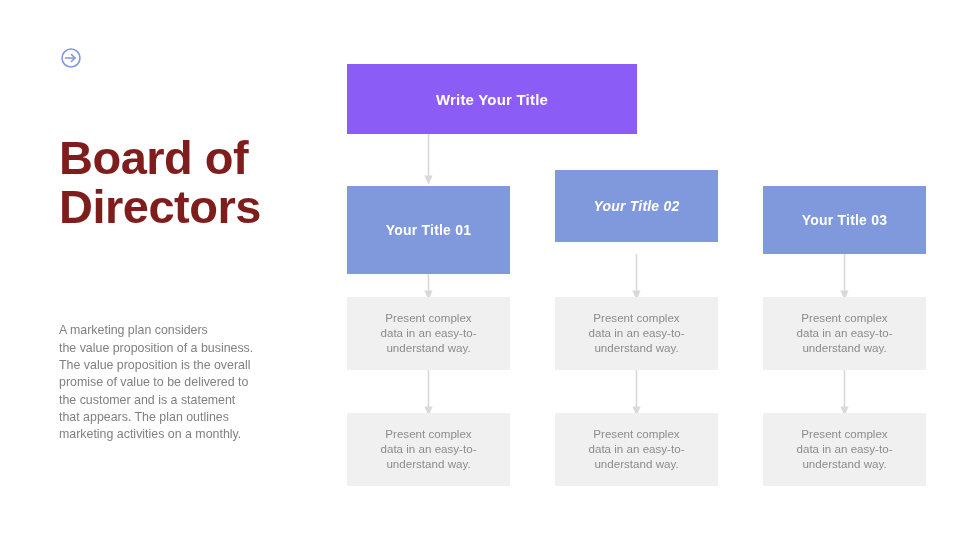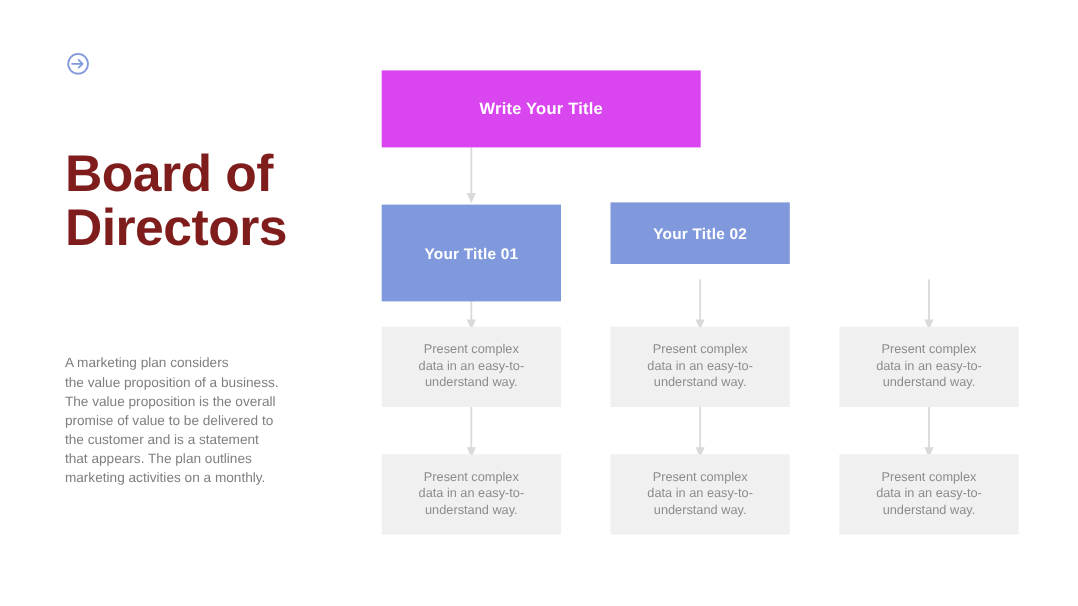--- a/index.html
+++ b/index.html
@@ -76,21 +76,21 @@
   .node {
     position: absolute;
     box-sizing: border-box;
     display: flex;
     align-items: center;
     justify-content: center;
     text-align: center;
   }
 
   .node-root {
-    background: #d946ef;
+    background: #8b5cf6;
     color: #ffffff;
     font-size: 15px;
     font-weight: 700;
     letter-spacing: 0.2px;
   }
 
   .node-title {
     background: #8099dd;
     color: #ffffff;
     font-size: 14px;
@@ -169,30 +169,31 @@
     <div class="node node-title" style="left:347px; top:186px; width:163px; height:88px;">Your Title 01</div>
 
     <div class="node node-content" style="left:347px; top:297px; width:163px; height:73px;">Present complex
 data in an easy-to-
 understand way.</div>
 
     <div class="node node-content" style="left:347px; top:413px; width:163px; height:73px;">Present complex
 data in an easy-to-
 understand way.</div>
 
-    <div class="node node-title" style="left:555px; top:184px; width:163px; height:56px;">Your Title 02</div>
+    <div class="node node-title" style="left:555px; top:170px; width:163px; height:72px;font-style:italic;">Your Title 02</div>
 
     <div class="node node-content" style="left:555px; top:297px; width:163px; height:73px;">Present complex
 data in an easy-to-
 understand way.</div>
 
     <div class="node node-content" style="left:555px; top:413px; width:163px; height:73px;">Present complex
 data in an easy-to-
 understand way.</div>
 
+    <div class="node node-title" style="left:763px; top:186px; width:163px; height:68px;">Your Title 03</div>
 
     <div class="node node-content" style="left:763px; top:297px; width:163px; height:73px;">Present complex
 data in an easy-to-
 understand way.</div>
 
     <div class="node node-content" style="left:763px; top:413px; width:163px; height:73px;">Present complex
 data in an easy-to-
 understand way.</div>
 
   </div>

